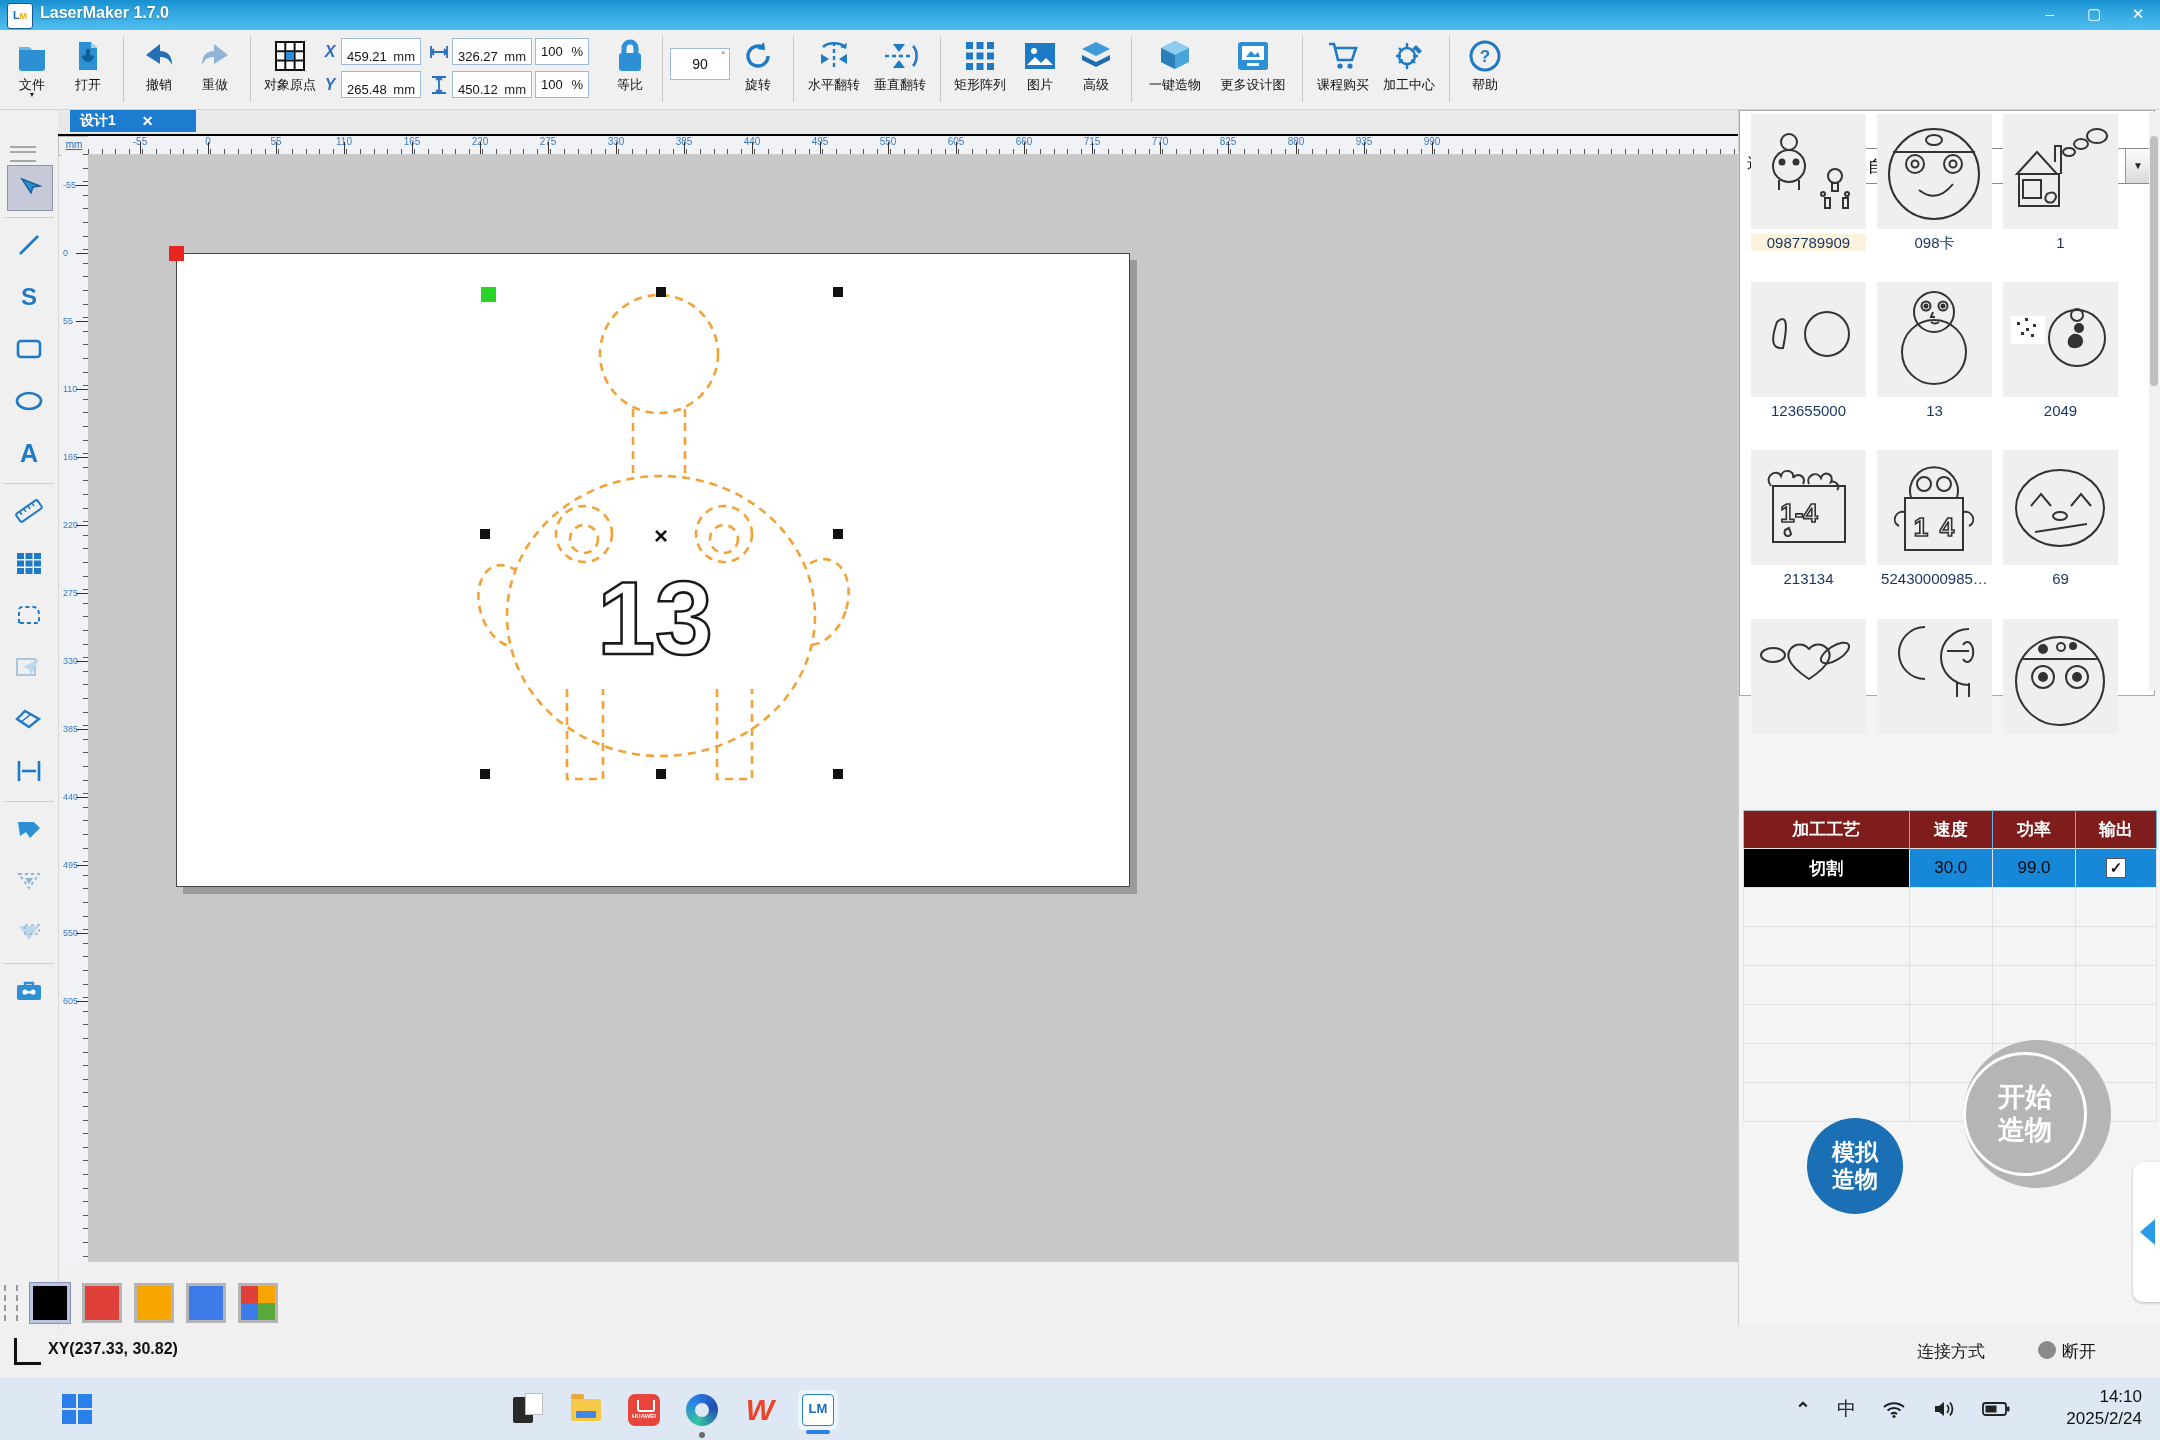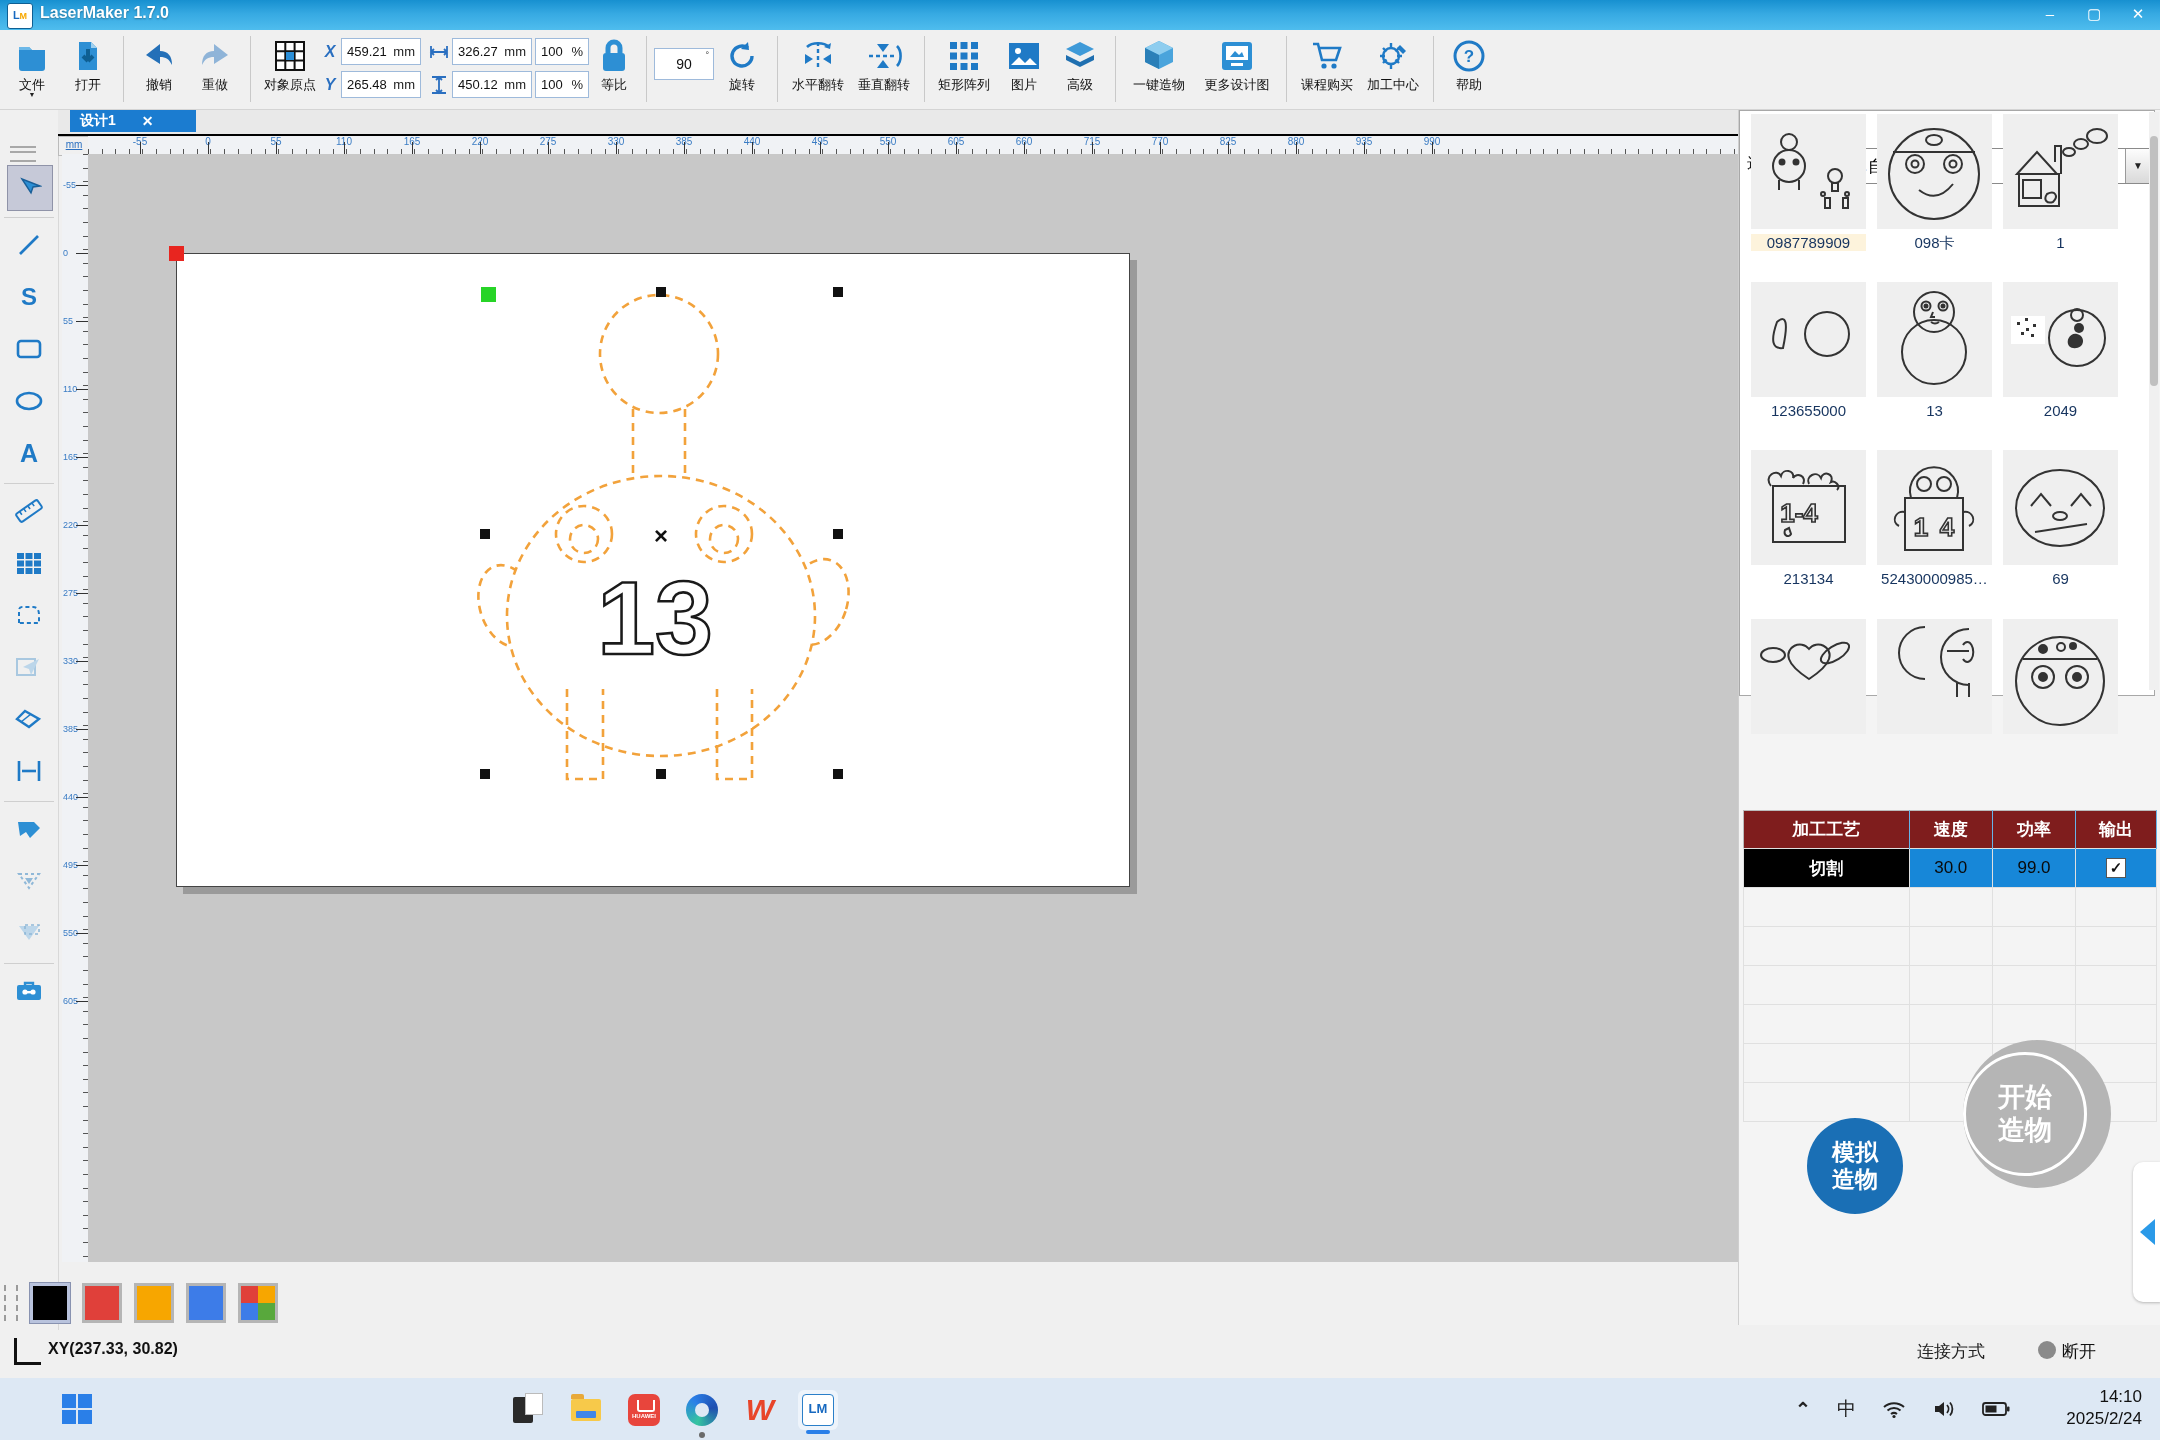--- a/index.html
+++ b/index.html
@@ -25,21 +25,21 @@
   .tbtn .ic{height:44px;display:flex;align-items:center;justify-content:center;}
   .tbtn .lb{font-size:13px;color:#111;line-height:14px;white-space:nowrap;}
   .tbtn .caret{font-size:7px;color:#222;line-height:6px;}
   .fieldcol{flex:none;display:flex;flex-direction:column;gap:4px;margin-top:3px;}
   .frow{display:flex;align-items:center;gap:3px;height:29px;}
   .flab{color:#2a6fc0;font-weight:bold;font-size:16px;font-style:italic;width:16px;text-align:center;}
   .finput{background:#fff;border:1px solid #9ebadb;height:27px;display:flex;align-items:center;
     font-size:13px;color:#111;padding:0 5px;box-sizing:border-box;}
   .finput .val{flex:1;}
   .finput .unit{color:#222;margin-left:4px;}
-  .w78{width:80px;} .w52{width:54px;}
+  .w78{width:80px;align-items:flex-end;} .w52{width:54px;}
   #angle-box{width:58px;height:30px;background:#fff;border:1px solid #9ebadb;position:relative;
     font-size:14px;color:#111;display:flex;align-items:center;justify-content:center;margin-top:14px;}
   #angle-box .deg{position:absolute;right:4px;top:1px;font-size:9px;color:#333;}
 
   
   #toolstrip{left:0;top:110px;width:58px;height:1268px;background:#f0f0f0;border-right:1px solid #d8d8d8;}
   #strip-grip{left:10px;top:36px;width:26px;height:12px;border-top:2px solid #a8a8a8;border-bottom:2px solid #a8a8a8;}
   #strip-grip:after{content:"";display:block;margin-top:3px;border-top:2px solid #a8a8a8;}
   .ltool{left:7px;width:44px;height:44px;display:flex;align-items:center;justify-content:center;}
   .ltool.sel{background:#c6c9d8;border:1px solid #8f93a8;}
@@ -259,21 +259,21 @@
       <span class="finput w78">
           <span class="val">450.12</span>
           <span class="unit">mm</span>
         </span>
       <span class="finput w52">
           <span class="val">100</span>
           <span class="unit">%</span>
         </span>
       </div>
   </div>
-  <div class="tbtn" style="width:50px;">
+  <div class="tbtn" style="width:50px;margin-left:16px;">
     <span class="ic">
       <svg width="30" height="36" viewBox="0 0 30 36">
           <rect x="4" y="15" width="22" height="18" rx="3" fill="#2d8fd4"></rect>
           <path d="M9 15v-5a6 6 0 0 1 12 0v5" stroke="#2d8fd4" stroke-width="5" fill="none"></path>
         </svg>
       </span>
     <span class="lb">等比</span>
   </div>
   <div class="tsep"></div>
   <div id="angle-box">

